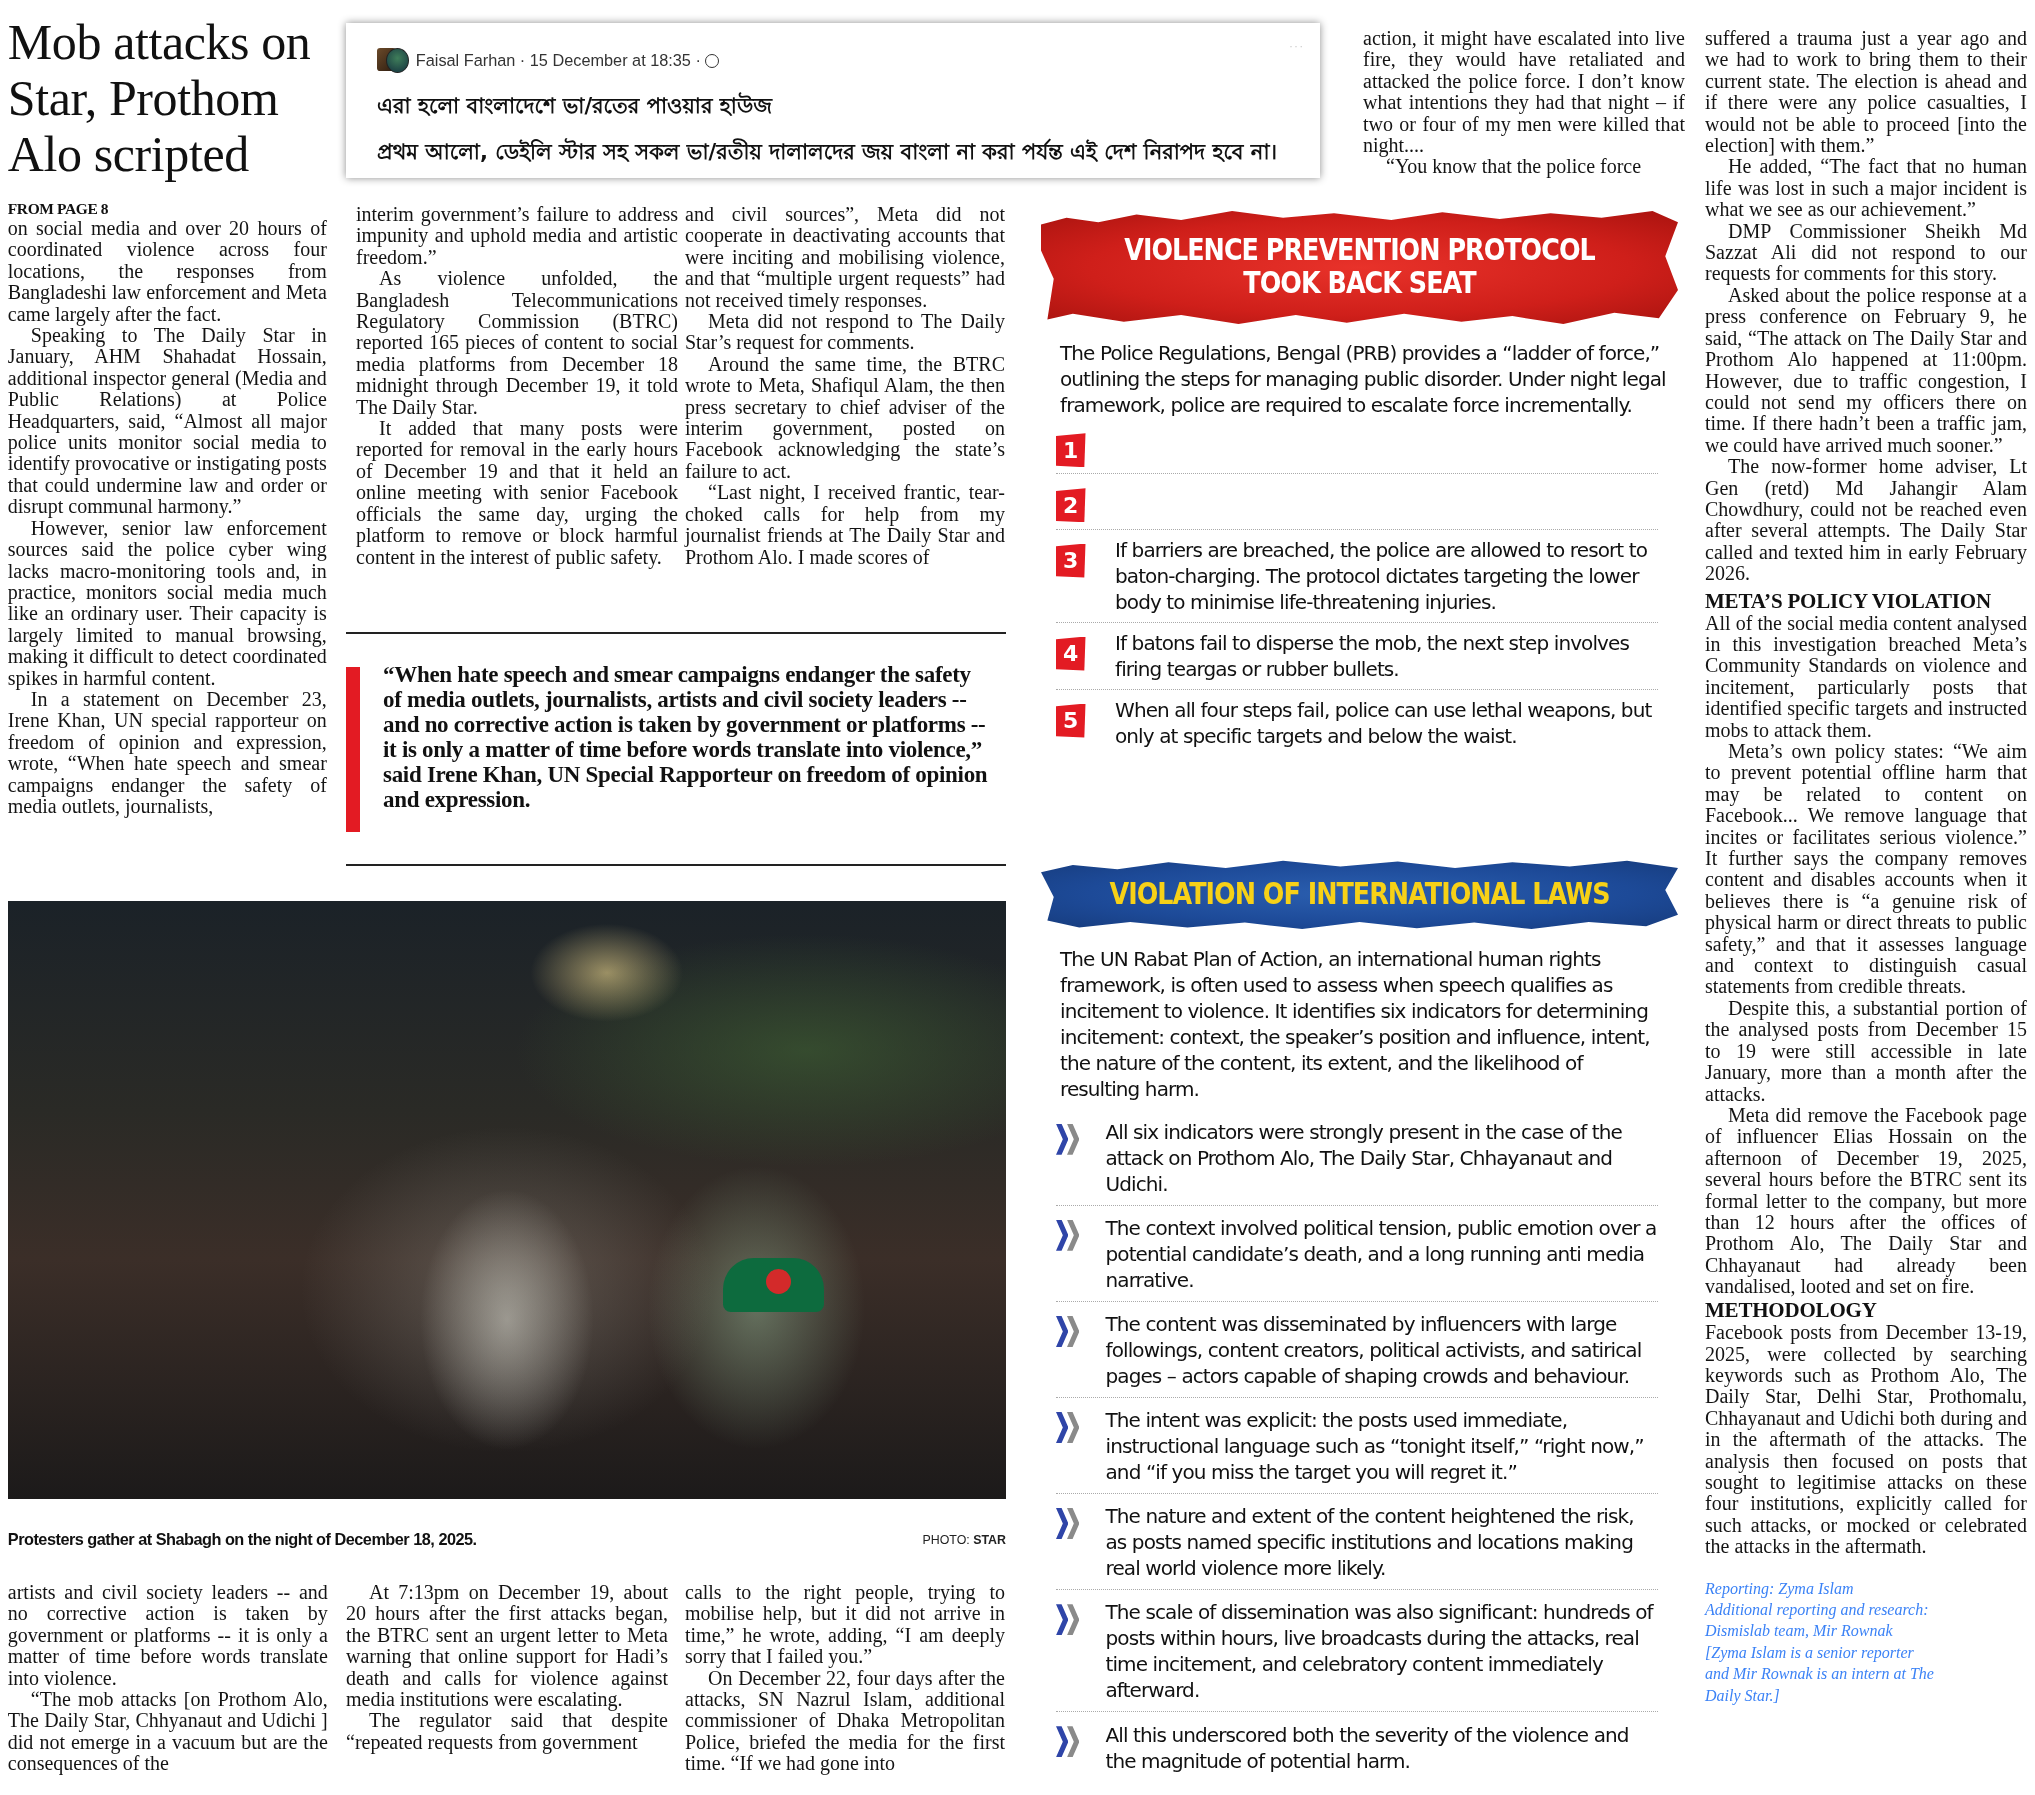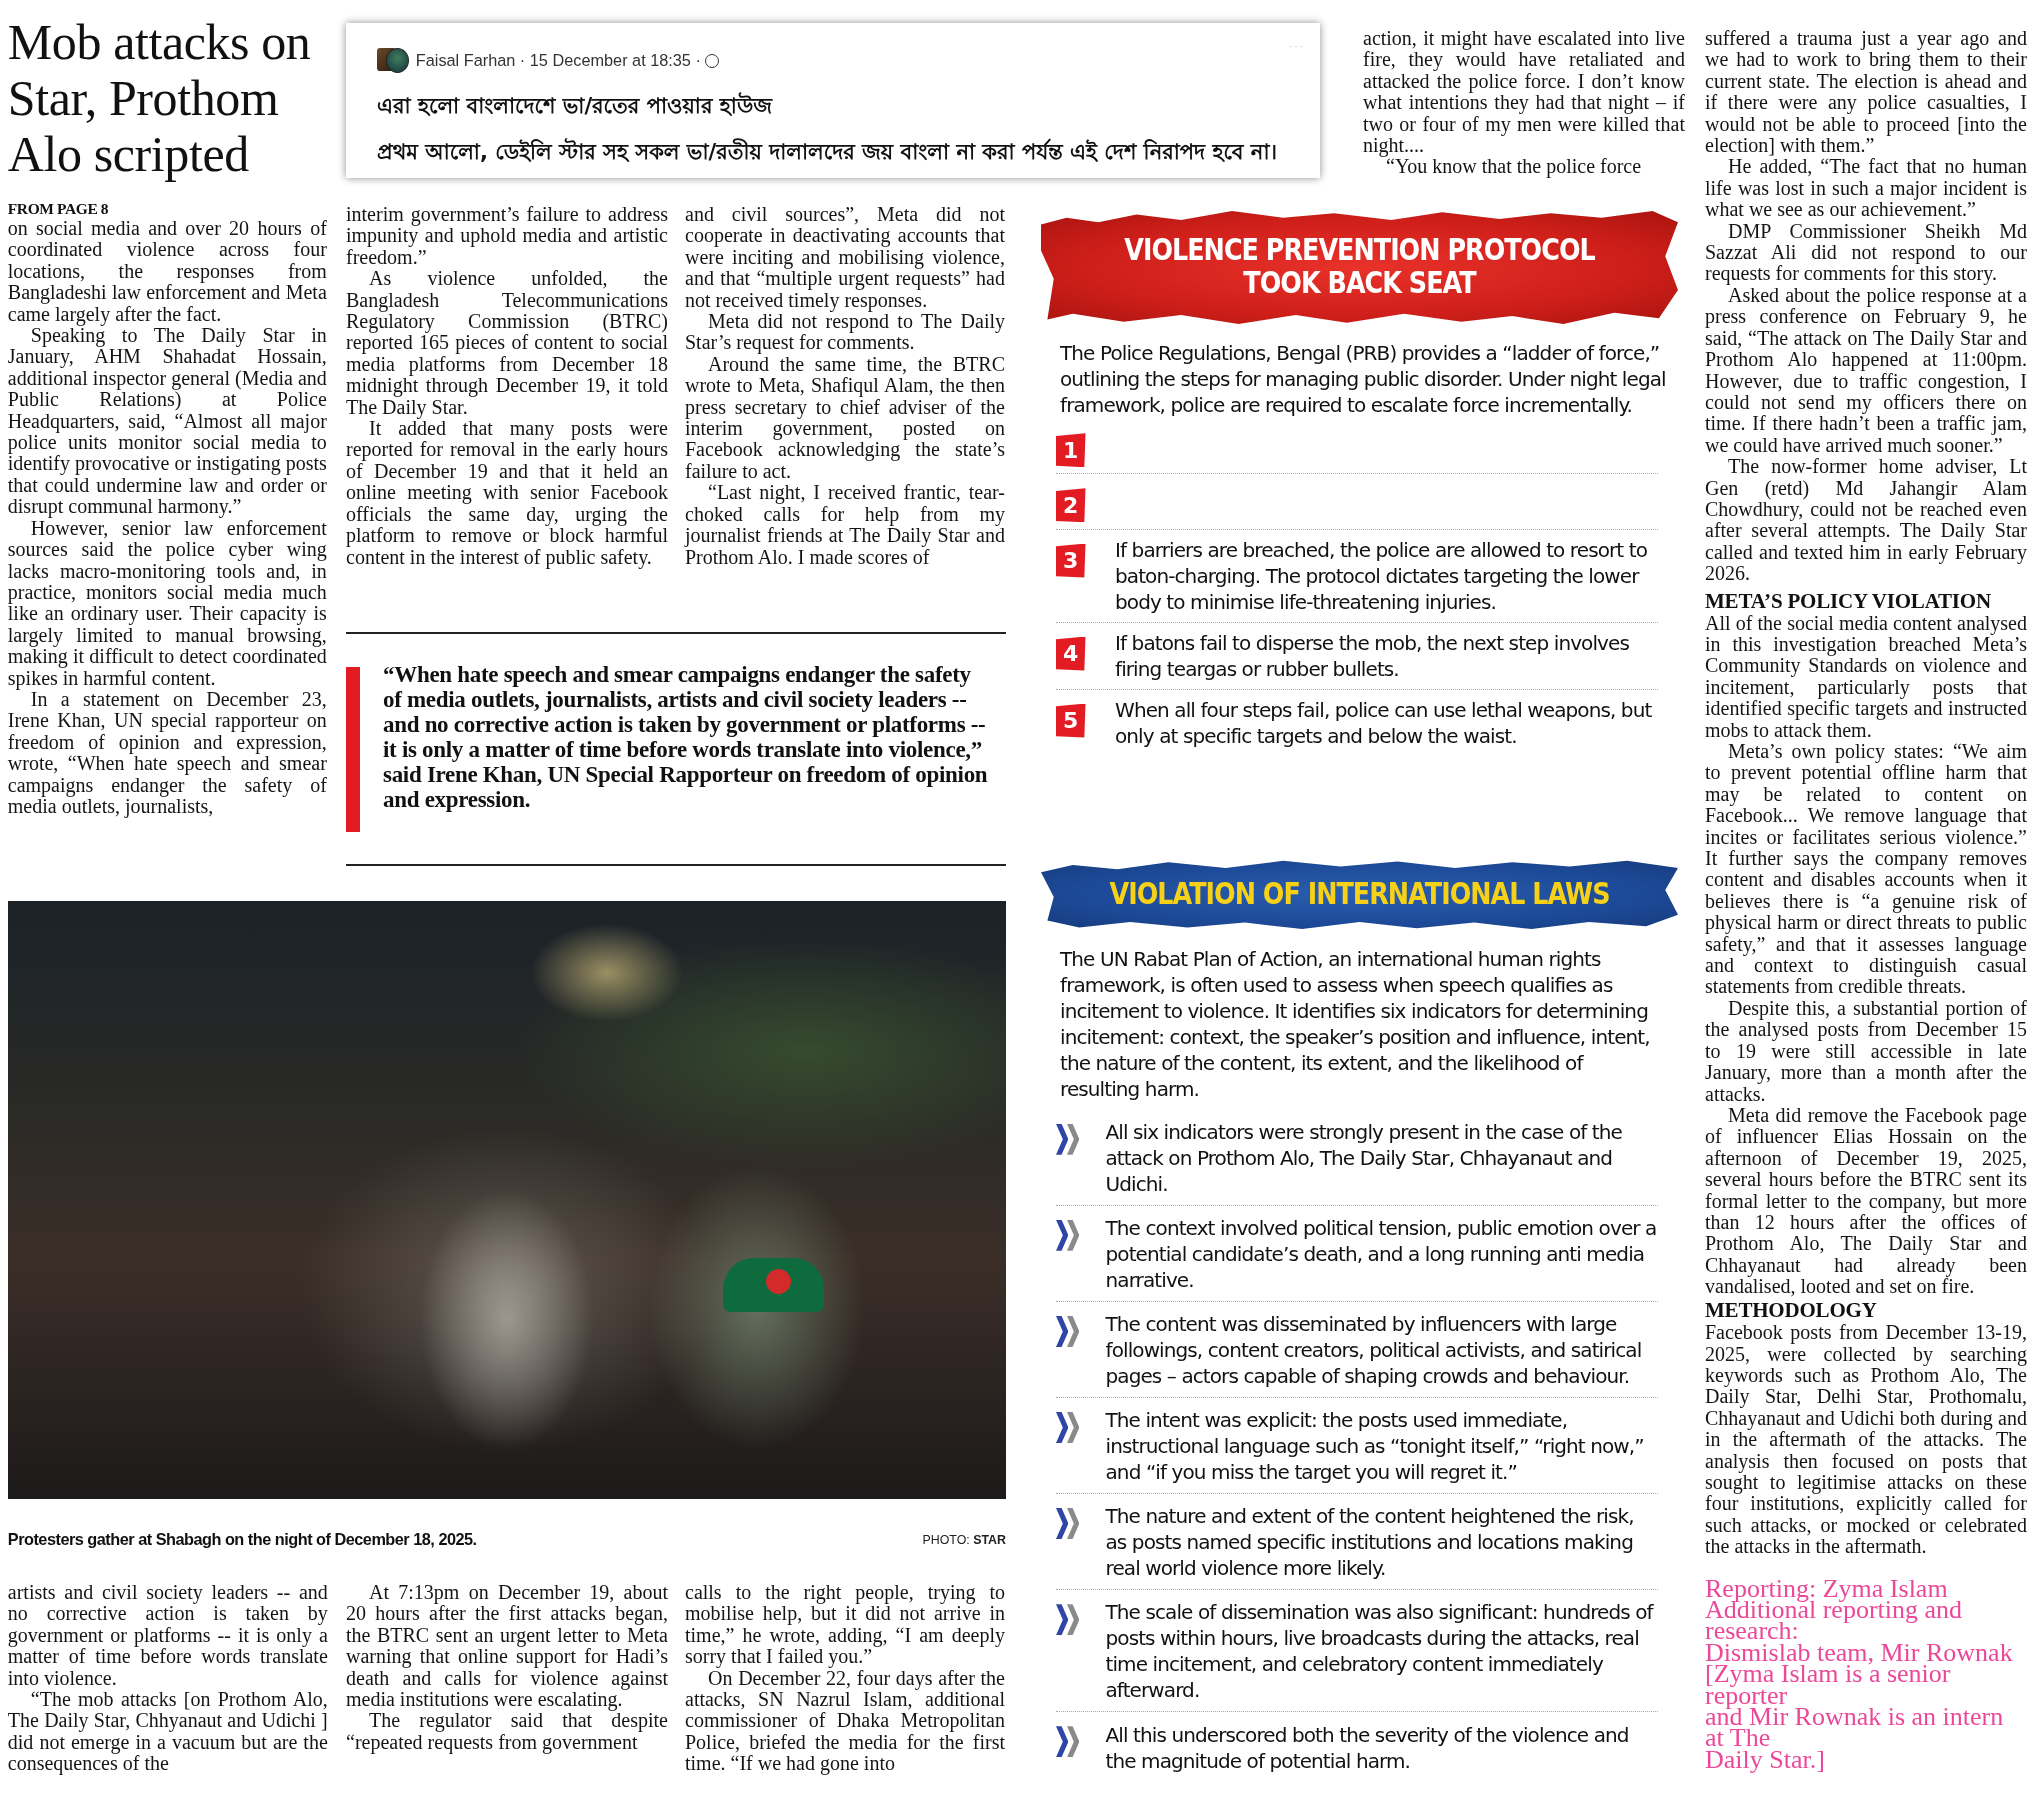--- a/index.html
+++ b/index.html
@@ -84,21 +84,21 @@
     clip-path: polygon(0 8%, 100% 0, 96% 100%, 0 96%);
     margin-top: 6.2px; margin-right: 29.5px;
   }
   .bullet { display: flex; align-items: flex-start; border-bottom: 1.6px dotted #aaa; }
   .bullet:last-child { border-bottom: none; }
   .chev { flex: 0 0 auto; width: 34px; height: 31px; margin-top: 4.7px; margin-right: 15.5px; position: relative; }
   .chev span { position: absolute; top: 0; width: 12.4px; height: 31px; clip-path: polygon(0 0, 45% 0, 100% 50%, 45% 100%, 0 100%, 55% 50%); }
   .chev .c1 { left: 0; background: #2f45a8; }
   .chev .c2 { left: 11px; background: #8a8a8a; }
 
-  .byline { font-family: "Liberation Serif", serif; font-size: 26px; line-height: 21.4px; color: #ec4899; }
+  .byline { font-family: "Liberation Serif", serif; font-style: italic; font-size: 16px; line-height: 21.4px; color: #3b82f6; }
 </style>
 </head>
 <body>
 
 <div class="abs headline" style="left:7.8px; top:14px; width:326px;">
   <div>Mob attacks on</div>
   <div>Star, Prothom</div>
   <div>Alo scripted</div>
 </div>
 
@@ -125,21 +125,21 @@
 <div class="abs" style="left:7.8px; top:200px; width:319px;">
   <div class="kicker">FROM PAGE 8</div>
   <div class="serif-body" id="col1">
       <p class="noindent">on social media and over 20 hours of coordinated violence across four locations, the responses from Bangladeshi law enforcement and Meta came largely after the fact.</p>
       <p>Speaking to The Daily Star in January, AHM Shahadat Hossain, additional inspector general (Media and Public Relations) at Police Headquarters, said, “Almost all major police units monitor social media to identify provocative or instigating posts that could undermine law and order or disrupt communal harmony.”</p>
       <p>However, senior law enforcement sources said the police cyber wing lacks macro-monitoring tools and, in practice, monitors social media much like an ordinary user. Their capacity is largely limited to manual browsing, making it difficult to detect coordinated spikes in harmful content.</p>
       <p>In a statement on December 23, Irene Khan, UN special rapporteur on freedom of opinion and expression, wrote, “When hate speech and smear campaigns endanger the safety of media outlets, journalists,</p>
     </div>
 </div>
 
-<div class="abs serif-body" id="col2" style="left:346px; top:204px; width:322px;">
+<div class="abs serif-body" id="col2" style="left:356px; top:204px; width:322px;">
     <p class="noindent">interim government’s failure to address impunity and uphold media and artistic freedom.”</p>
     <p>As violence unfolded, the Bangladesh Telecommunications Regulatory Commission (BTRC) reported 165 pieces of content to social media platforms from December 18 midnight through December 19, it told The Daily Star.</p>
     <p>It added that many posts were reported for removal in the early hours of December 19 and that it held an online meeting with senior Facebook officials the same day, urging the platform to remove or block harmful content in the interest of public safety.</p>
   </div>
 
 <div class="abs serif-body" id="col3" style="left:685px; top:204px; width:320px;">
     <p class="noindent">and civil sources”, Meta did not cooperate in deactivating accounts that were inciting and mobilising violence, and that “multiple urgent requests” had not received timely responses.</p>
     <p>Meta did not respond to The Daily Star’s request for comments.</p>
     <p>Around the same time, the BTRC wrote to Meta, Shafiqul Alam, the then press secretary to chief adviser of the interim government, posted on Facebook acknowledging the state’s failure to act.</p>
     <p>“Last night, I received frantic, tear-choked calls for help from my journalist friends at The Daily Star and Prothom Alo. I made scores of</p>

